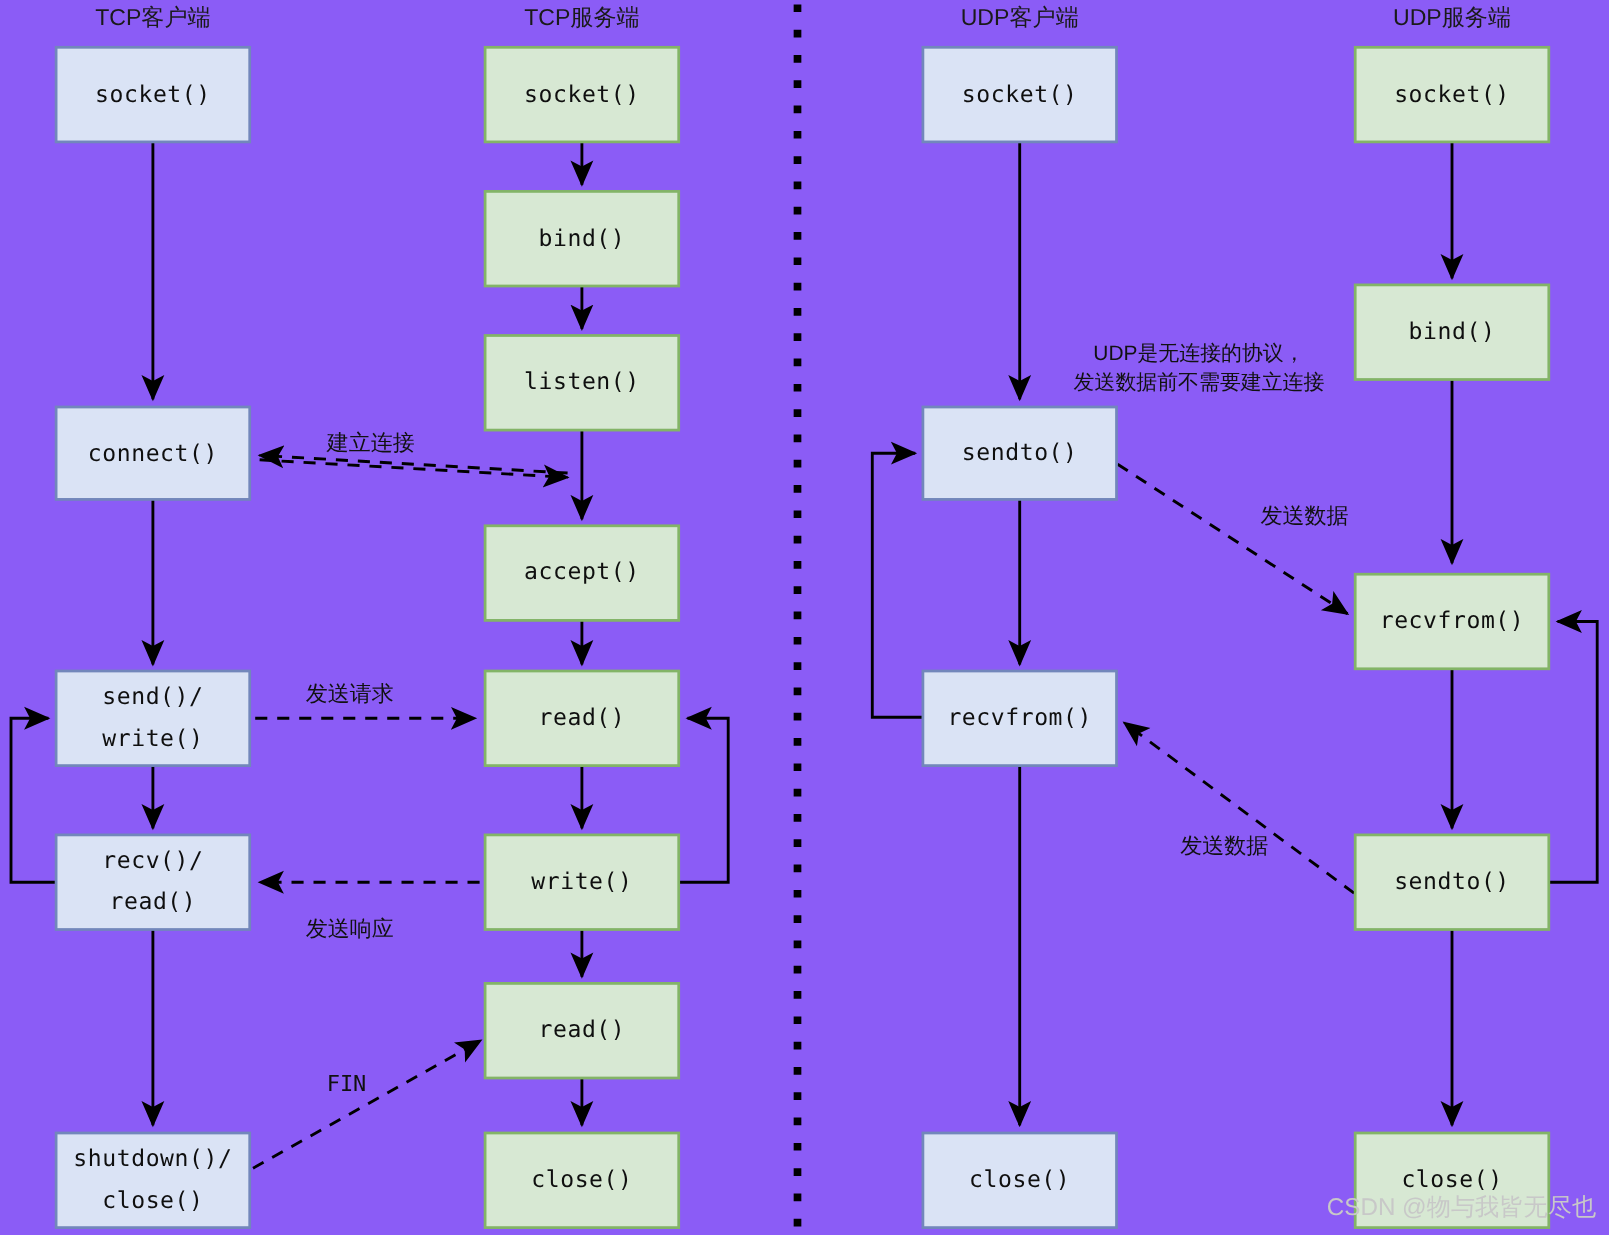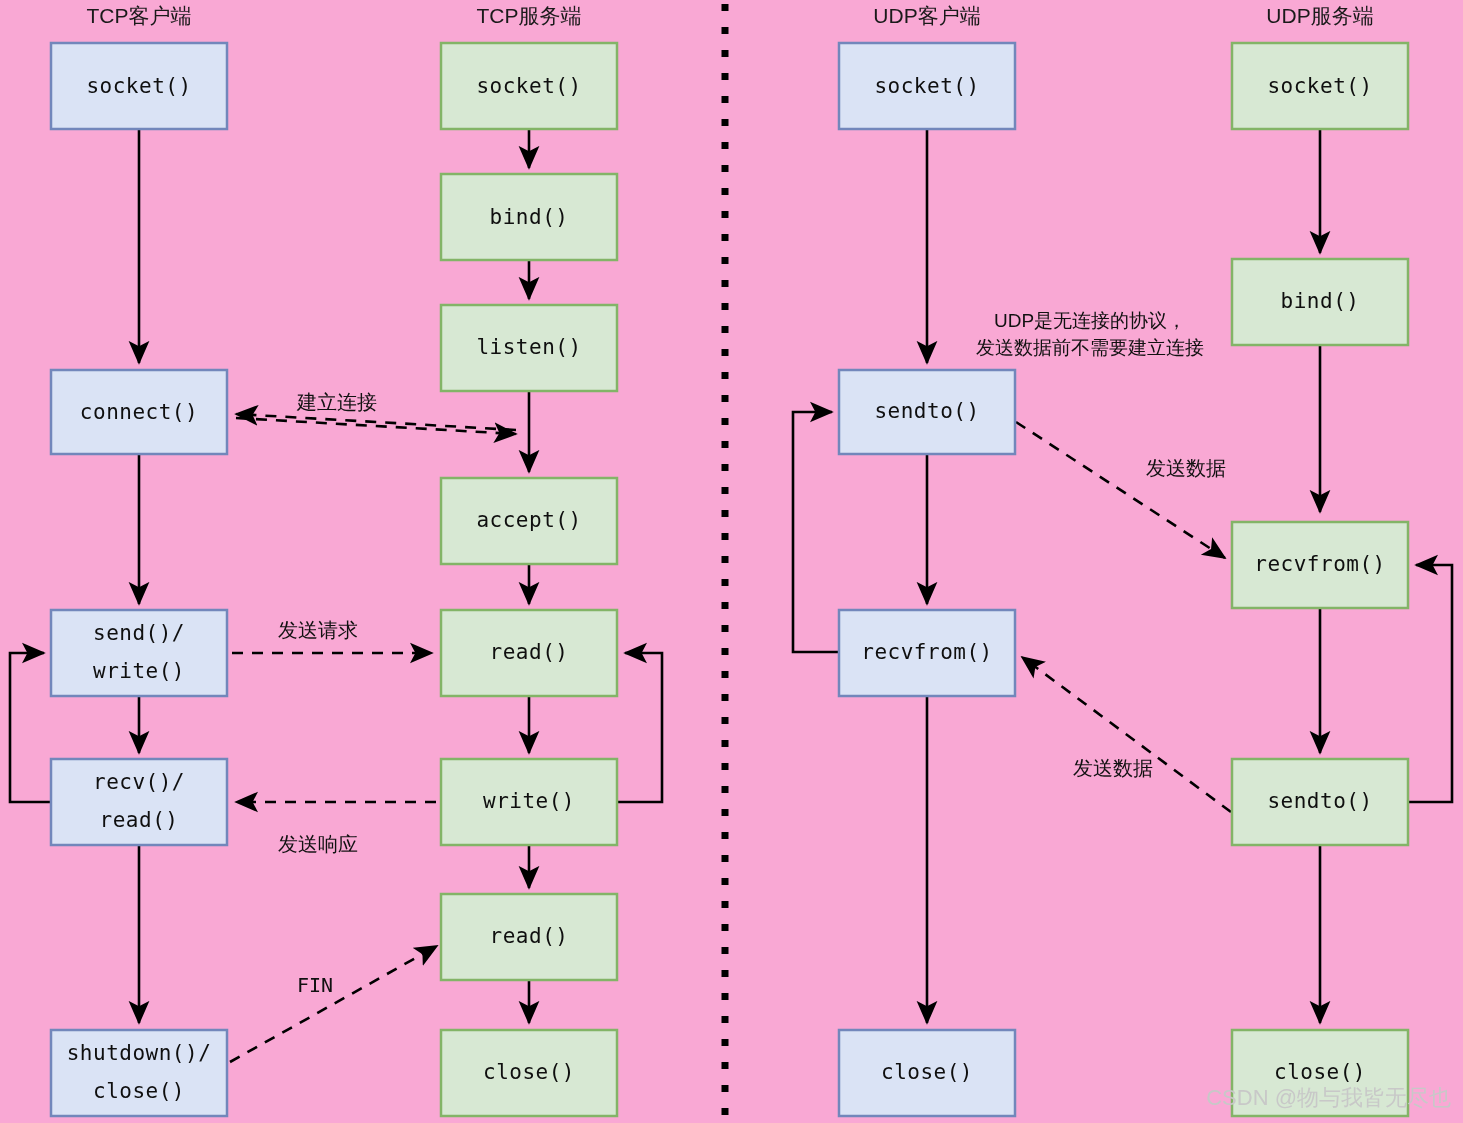--- a/index.html
+++ b/index.html
@@ -8,21 +8,21 @@
     padding: 0;
     background: #ffffff;
   }
   body {
     font-family: "Liberation Sans", sans-serif;
   }
   #diagram-root {
     position: relative;
     width: 1463px;
     height: 1123px;
-    background: #f9a8d4;
+    background: #8b5cf6;
     overflow: hidden;
   }
   svg#flow-svg {
     position: absolute;
     top: 0;
     left: 0;
     width: 1463px;
     height: 1123px;
   }
   .col-title {

